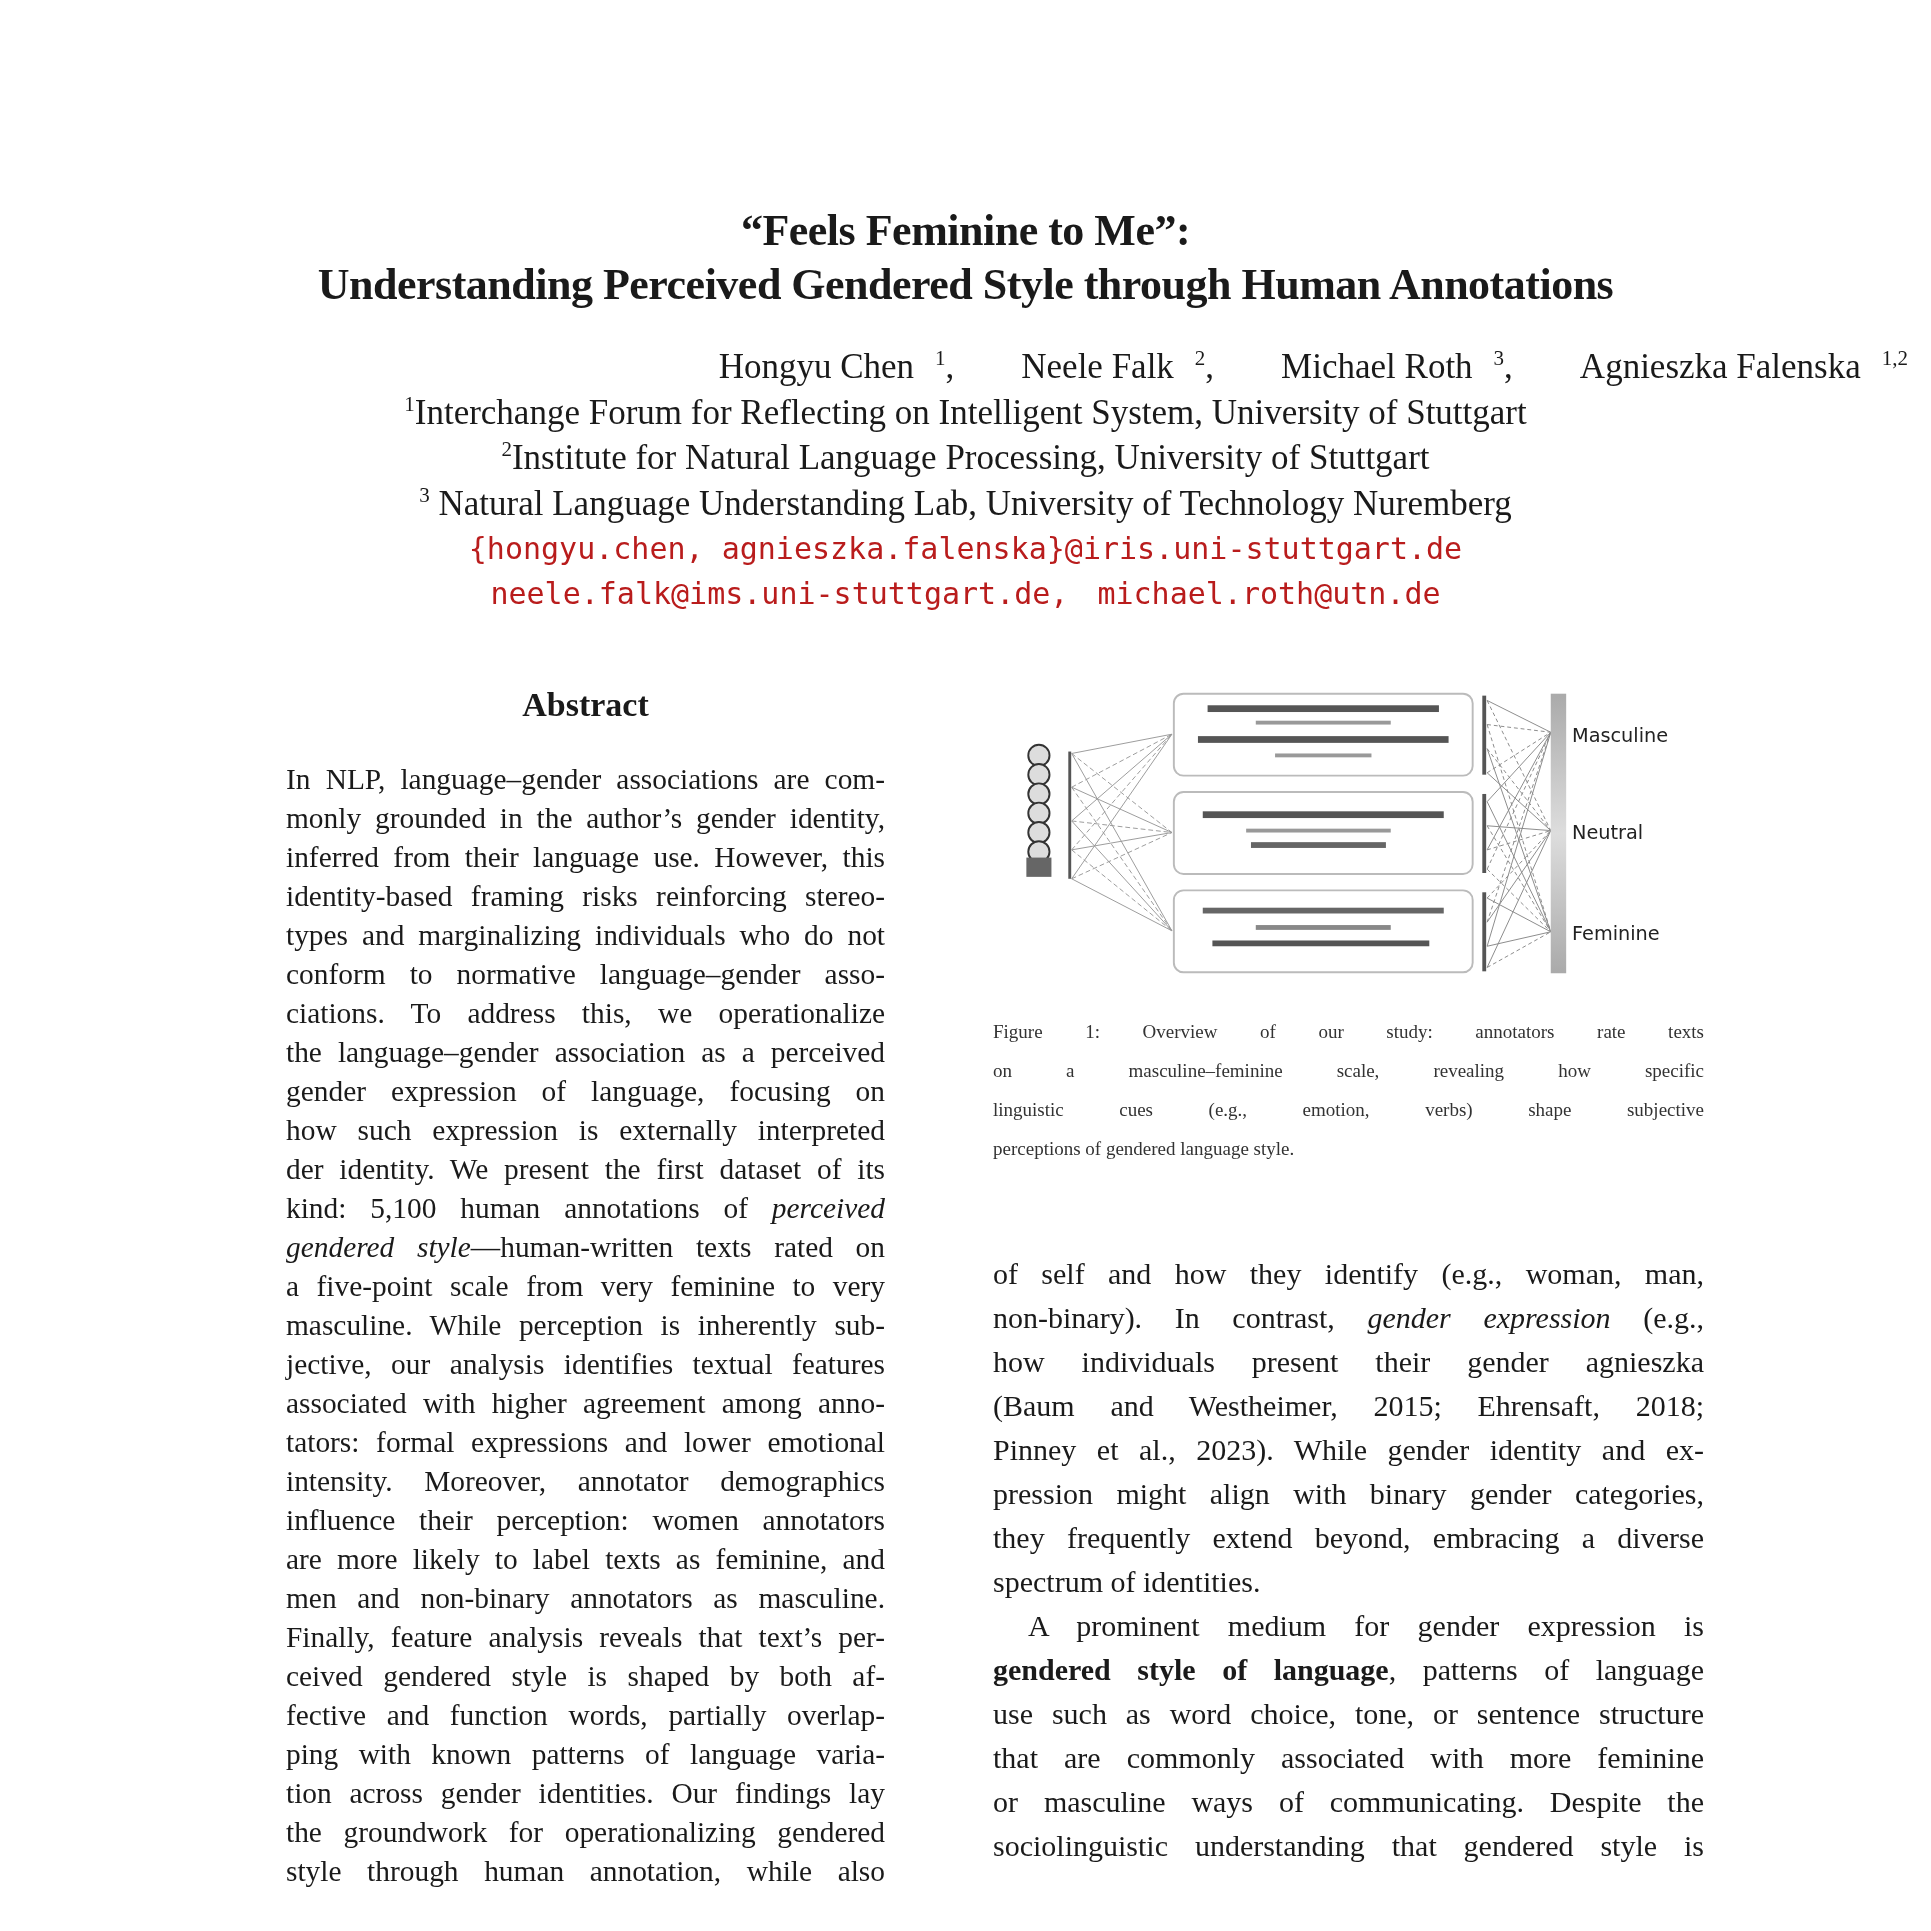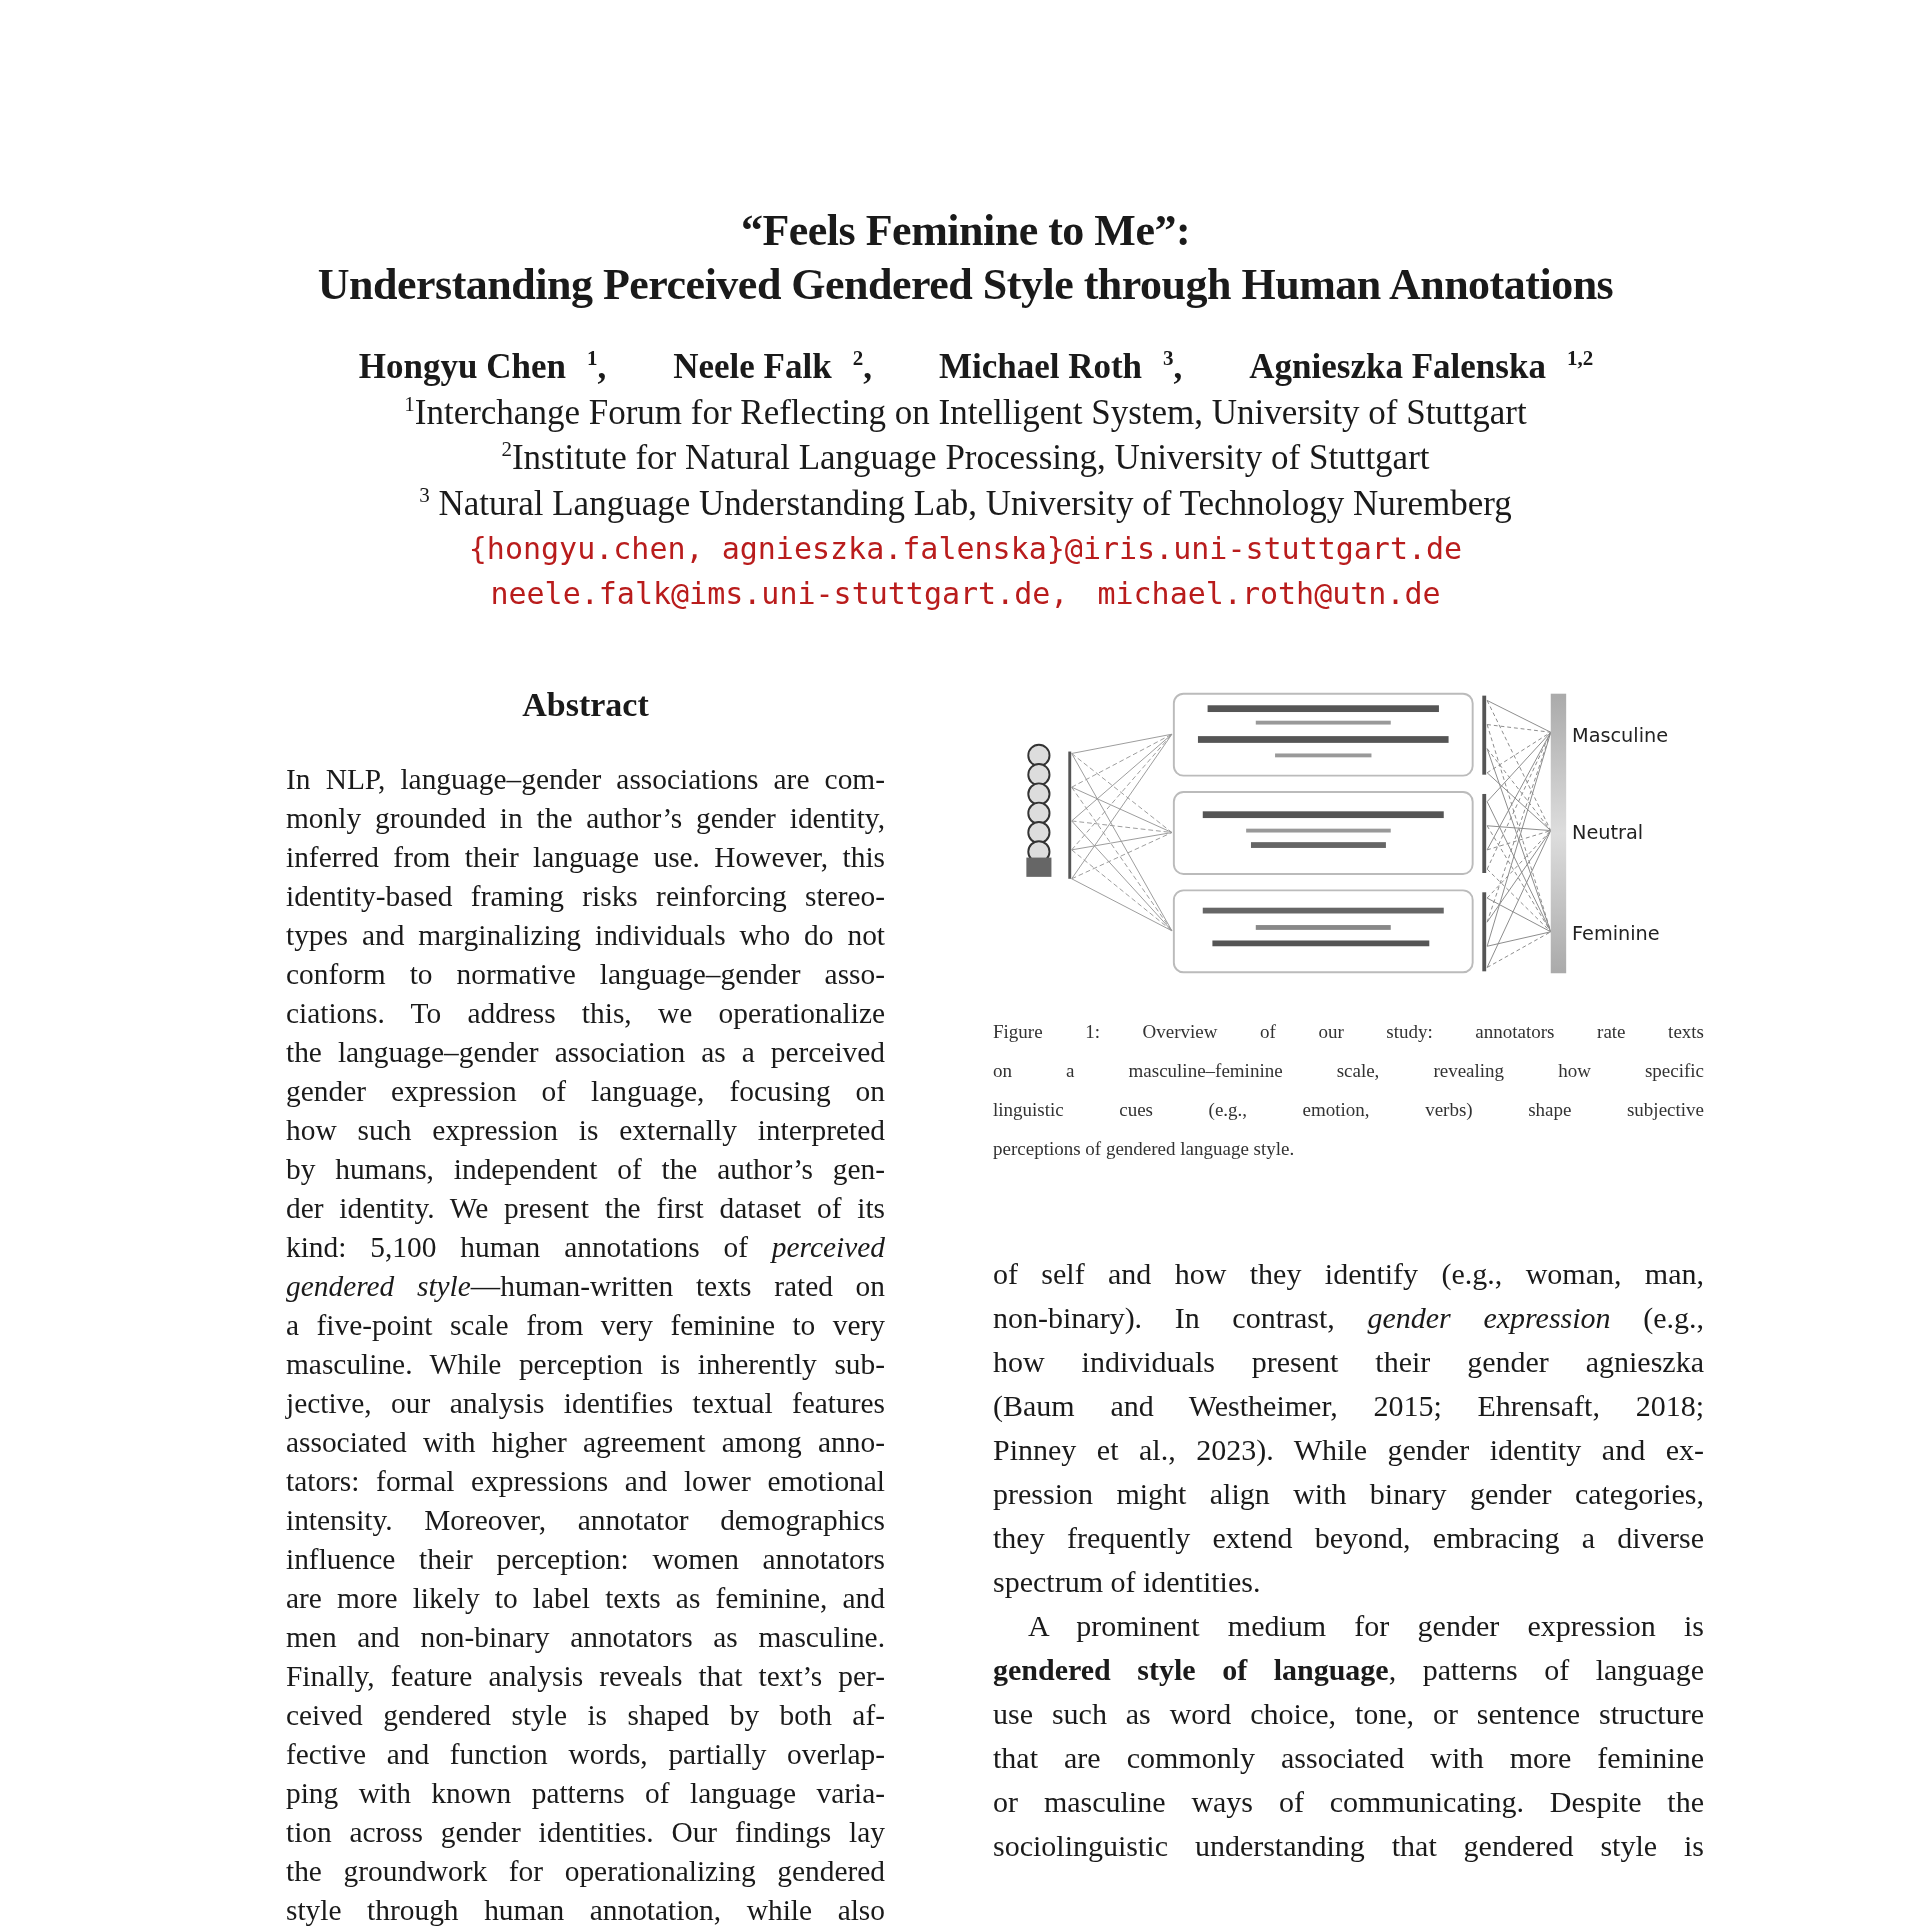--- a/index.html
+++ b/index.html
@@ -2,22 +2,22 @@
 <html><head>
 <meta charset="utf-8">
 <style>
   html, body { margin:0; padding:0; background:#fff; }
   body { width:1931px; height:1931px; position:relative; overflow:hidden;
          font-family:"Liberation Serif", "DejaVu Serif", serif; color:#1a1a1a; }
   .title { position:absolute; left:0; width:1931px; text-align:center; font-weight:bold;
            font-size:44px; letter-spacing:-0.5px; }
   #t1 { top:205px; }
   #t2 { top:259px; }
-  .authors { position:absolute; top:346px; left:0; width:1931px; text-align:center;
-             font-weight:bold; font-size:35px; }
+  .authors { position:absolute; top:346px; left:0; width:1931px; text-align:right;
+             font-weight:normal; font-size:35px; }
   .authors span.au { margin:0 21px; }
   .authors sup { font-size:21px; }
   .aff { position:absolute; left:0; width:1931px; text-align:center; font-size:35px; }
   .aff sup { font-size:21px; }
   #aff1 { top:392px; } #aff2 { top:437px; } #aff3 { top:483px; }
   .mail { position:absolute; left:0; width:1931px; text-align:center;
           font-family:"DejaVu Sans Mono","Liberation Mono", monospace; font-size:30px; color:#b91c1c; }
   #mail1 { top:531px; } #mail2 { top:576px; }
   .mail span.gap { display:inline-block; width:29px; }
 
@@ -58,21 +58,20 @@
     <span class="line">In NLP, language–gender associations are com-</span>
     <span class="line">monly grounded in the author’s gender identity,</span>
     <span class="line">inferred from their language use. However, this</span>
     <span class="line">identity-based framing risks reinforcing stereo-</span>
     <span class="line">types and marginalizing individuals who do not</span>
     <span class="line">conform to normative language–gender asso-</span>
     <span class="line">ciations. To address this, we operationalize</span>
     <span class="line">the language–gender association as a perceived</span>
     <span class="line">gender expression of language, focusing on</span>
     <span class="line">how such expression is externally interpreted</span>
-    <span class="line">by humans, independent of the author’s gen-</span>
     <span class="line">der identity. We present the first dataset of its</span>
     <span class="line">kind: 5,100 human annotations of <i>perceived</i></span>
     <span class="line"><i>gendered style</i>—human-written texts rated on</span>
     <span class="line">a five-point scale from very feminine to very</span>
     <span class="line">masculine. While perception is inherently sub-</span>
     <span class="line">jective, our analysis identifies textual features</span>
     <span class="line">associated with higher agreement among anno-</span>
     <span class="line">tators: formal expressions and lower emotional</span>
     <span class="line">intensity. Moreover, annotator demographics</span>
     <span class="line">influence their perception: women annotators</span>

